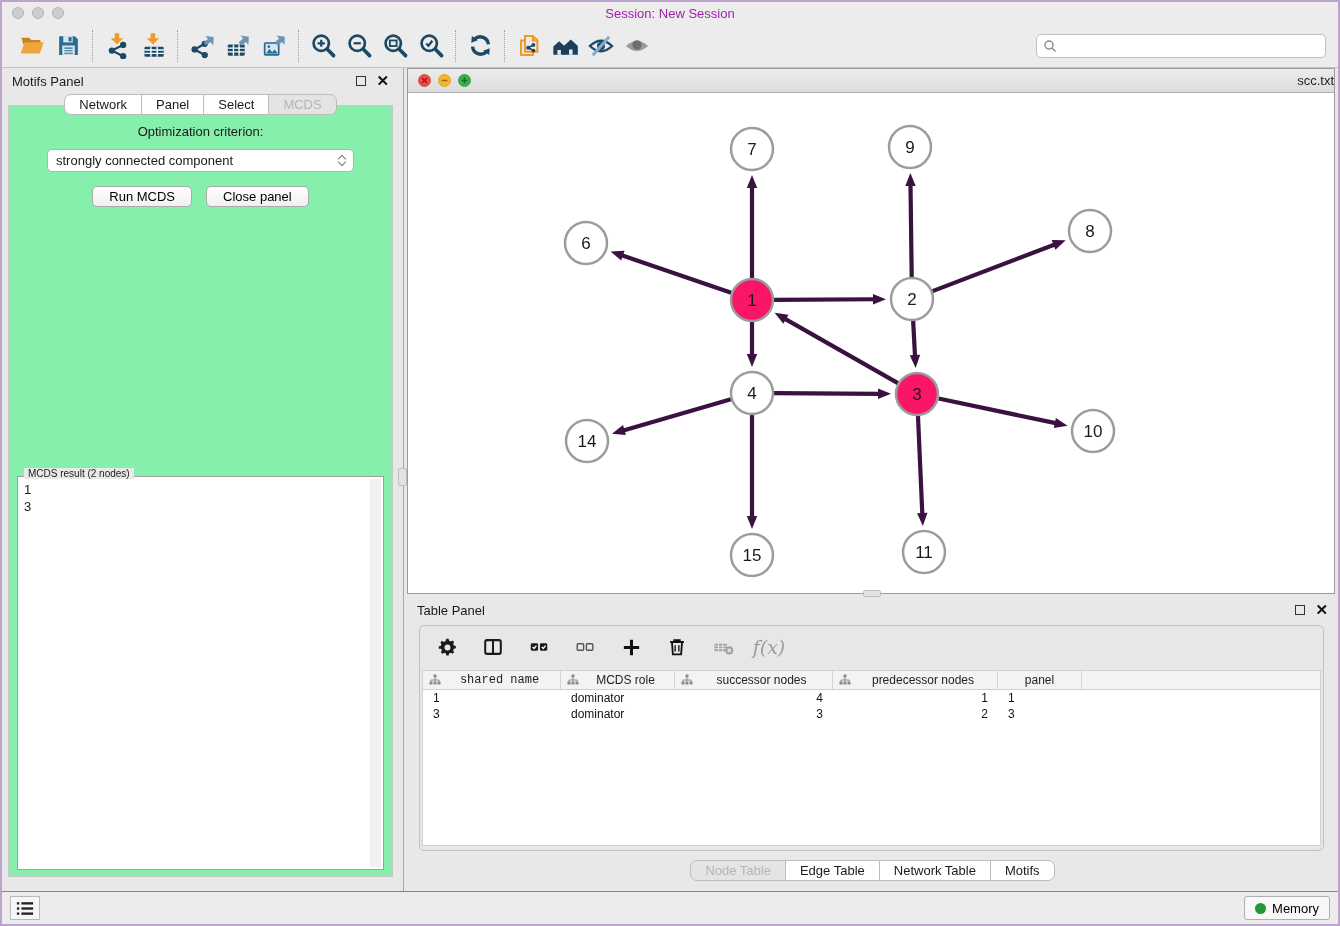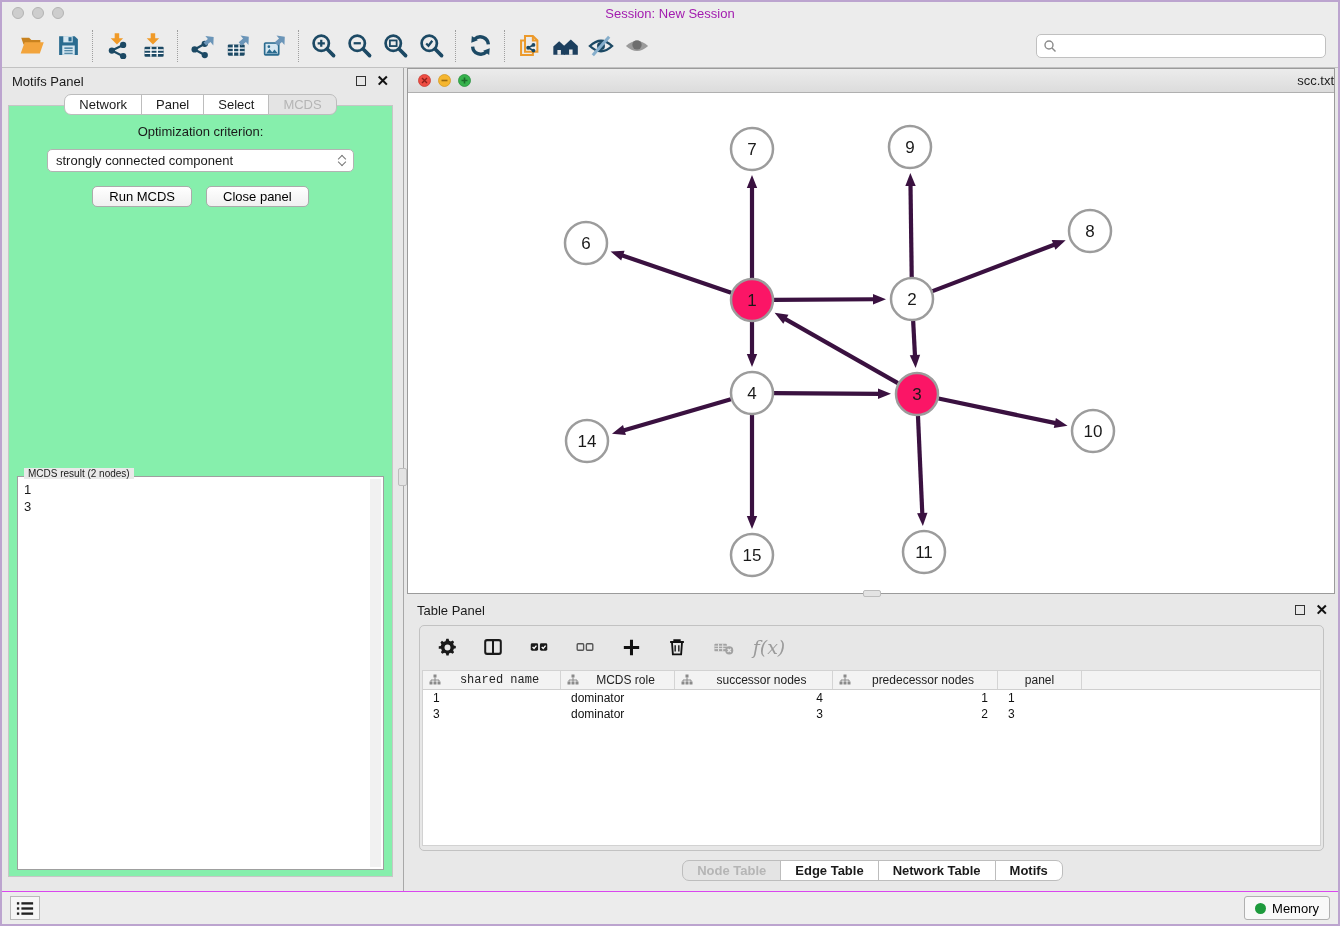--- a/index.html
+++ b/index.html
@@ -83,21 +83,21 @@
   .fx-label { font-family:"DejaVu Serif", serif; font-style:italic; font-size:19px; color:#9b9b9b; }
   .table-area { position:absolute; top:44px; left:2px; right:2px; bottom:4px; background:#fff;
     border:1px solid #d2d2d2; overflow:hidden; }
   .thead { display:flex; height:19px; background:#f3f3f3; border-bottom:1px solid #cfcfcf; }
   .th { display:flex; align-items:center; font-size:12px; color:#222; border-right:1px solid #d4d4d4;
     padding:0 4px; }
   .th .hicon { margin:0 2px; display:flex; }
   .th .hlabel { flex:1; text-align:center; }
   .trow { display:flex; height:16px; align-items:center; }
   .td { font-size:12px; color:#111; padding:0 10px; overflow:hidden; white-space:nowrap; }
-  .table-tabs { position:absolute; bottom:10px; left:0; right:0; display:flex; justify-content:center;font-weight:bold; }
+  .table-tabs { position:absolute; bottom:10px; left:0; right:0; display:flex; justify-content:center; }
   
   .statusbar { position:absolute; left:0; right:0; bottom:0; height:33px; background:#ececec;
     border-top:1px solid #d946ef; display:flex; align-items:center; padding:0 8px; }
   .status-left-btn { width:30px; height:24px; border:1px solid #b9b9b9; background:#f6f6f6;
     display:flex; align-items:center; justify-content:center; }
   .memory-btn { margin-left:auto; height:24px; border:1px solid #b0b0b0; border-radius:3px;
     background:#f8f8f8; display:flex; align-items:center; gap:6px; padding:0 10px; font-size:13px; }
   .memdot { width:11px; height:11px; border-radius:50%; background:#1d9a3c; display:inline-block; }
   svg { display:block; }
 </style>

